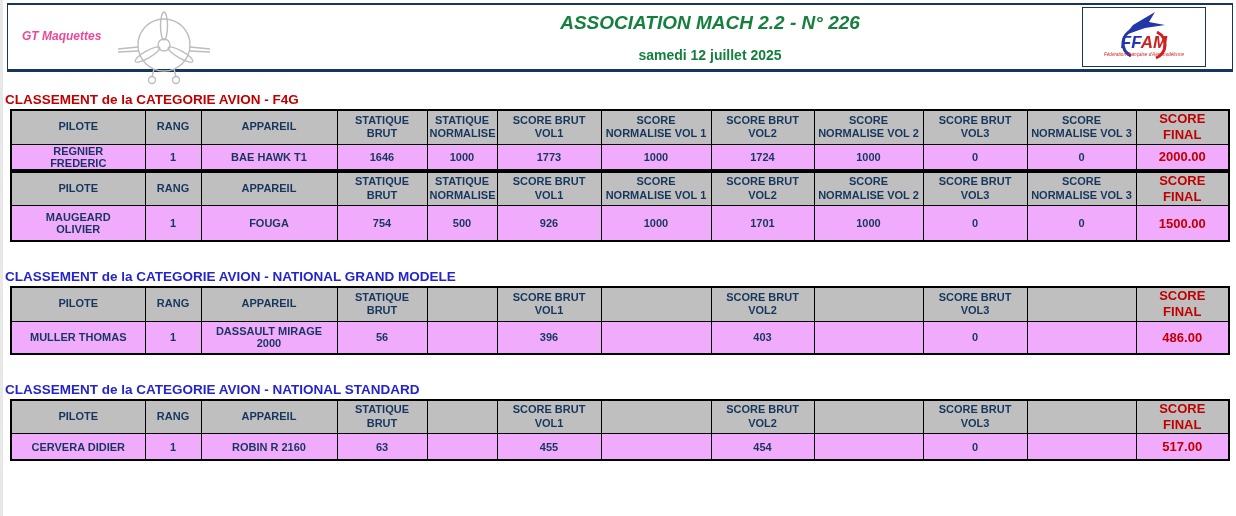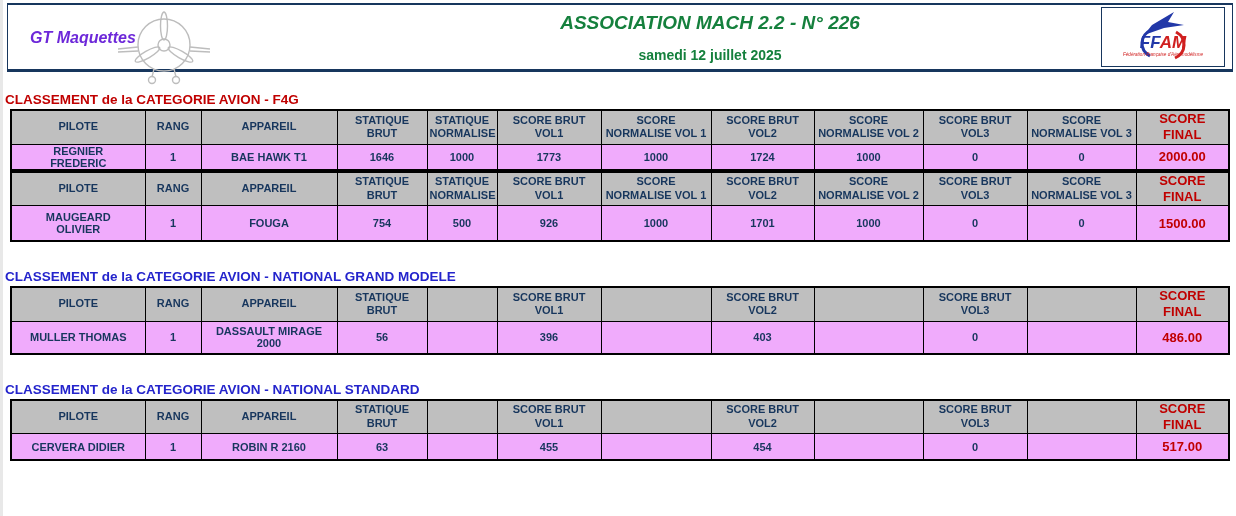--- a/index.html
+++ b/index.html
@@ -10,26 +10,26 @@
   body::before{content:"";position:absolute;left:0;top:0;width:3px;height:100%;background:#e8e8e8;}
   .page{position:relative;padding-left:4px;}
 
   
   .band{
     margin:3px 3px 0 3px;height:64px;
     border:1px solid #17365D;border-top-width:2px;border-bottom-width:3px;
     display:flex;position:relative;background:#fff;
   }
   .band-left{width:330px;position:relative;}
-  .gt-text{position:absolute;left:22px;top:24px;font-style:italic;font-weight:bold;color:#6d28d9;font-size:16px;}
+  .gt-text{position:absolute;left:14px;top:24px;font-style:italic;font-weight:bold;color:#ec4899;font-size:12px;}
   .gt-plane{position:absolute;left:108px;top:2px;z-index:2;}
   .band-center{flex:1;text-align:center;color:#15803d;}
   .band-title{font-size:19px;font-weight:bold;font-style:italic;margin-top:7px;}
   .band-date{font-size:14px;font-weight:bold;margin-top:13px;}
-  .band-right{width:150px;display:flex;align-items:center;justify-content:flex-end;}
+  .band-right{width:150px;display:flex;align-items:center;}
   .ffam-box{width:122px;height:58px;border:1px solid #17365D;margin-right:7px;display:flex;align-items:center;justify-content:center;background:#fff;}
 
   
   .sec-title{font-size:13.5px;font-weight:bold;margin:0 0 2px 1px;}
   .sec-title.red{color:#C00000;}
   .sec-title.blue{color:#2424CC;}
   .mt1{margin-top:20px;}
   .mt2{margin-top:27px;}
 
   

